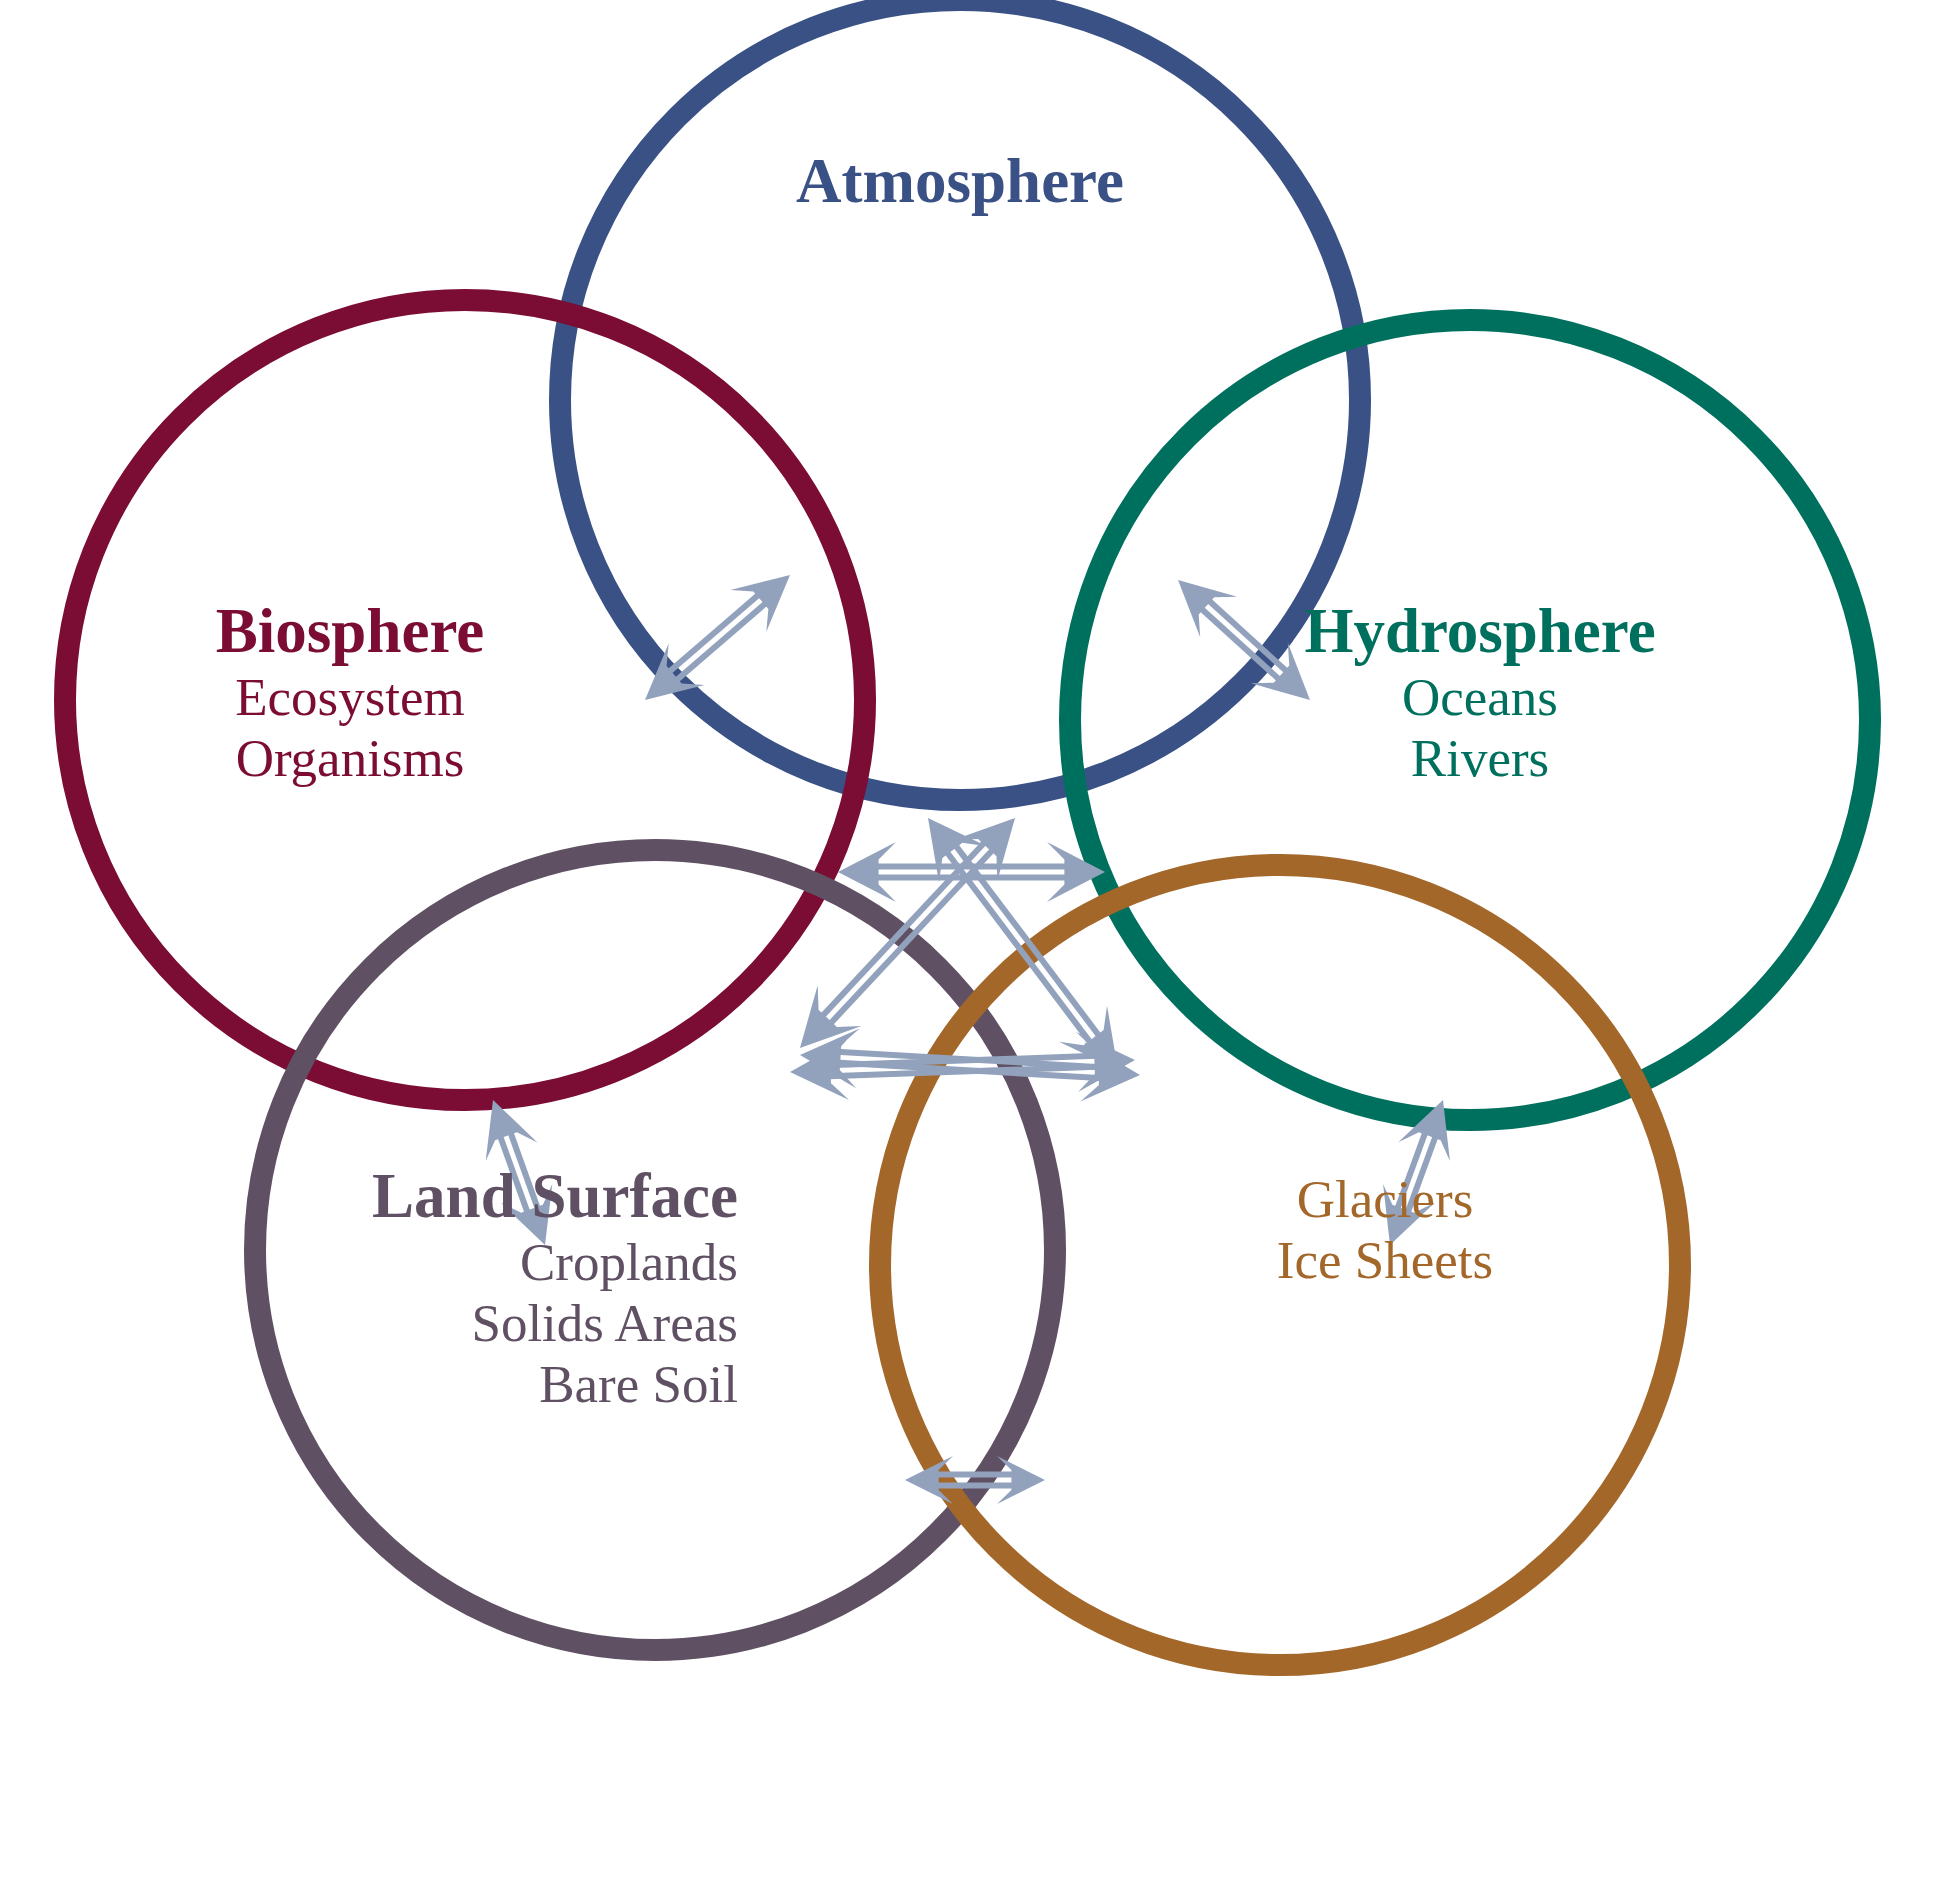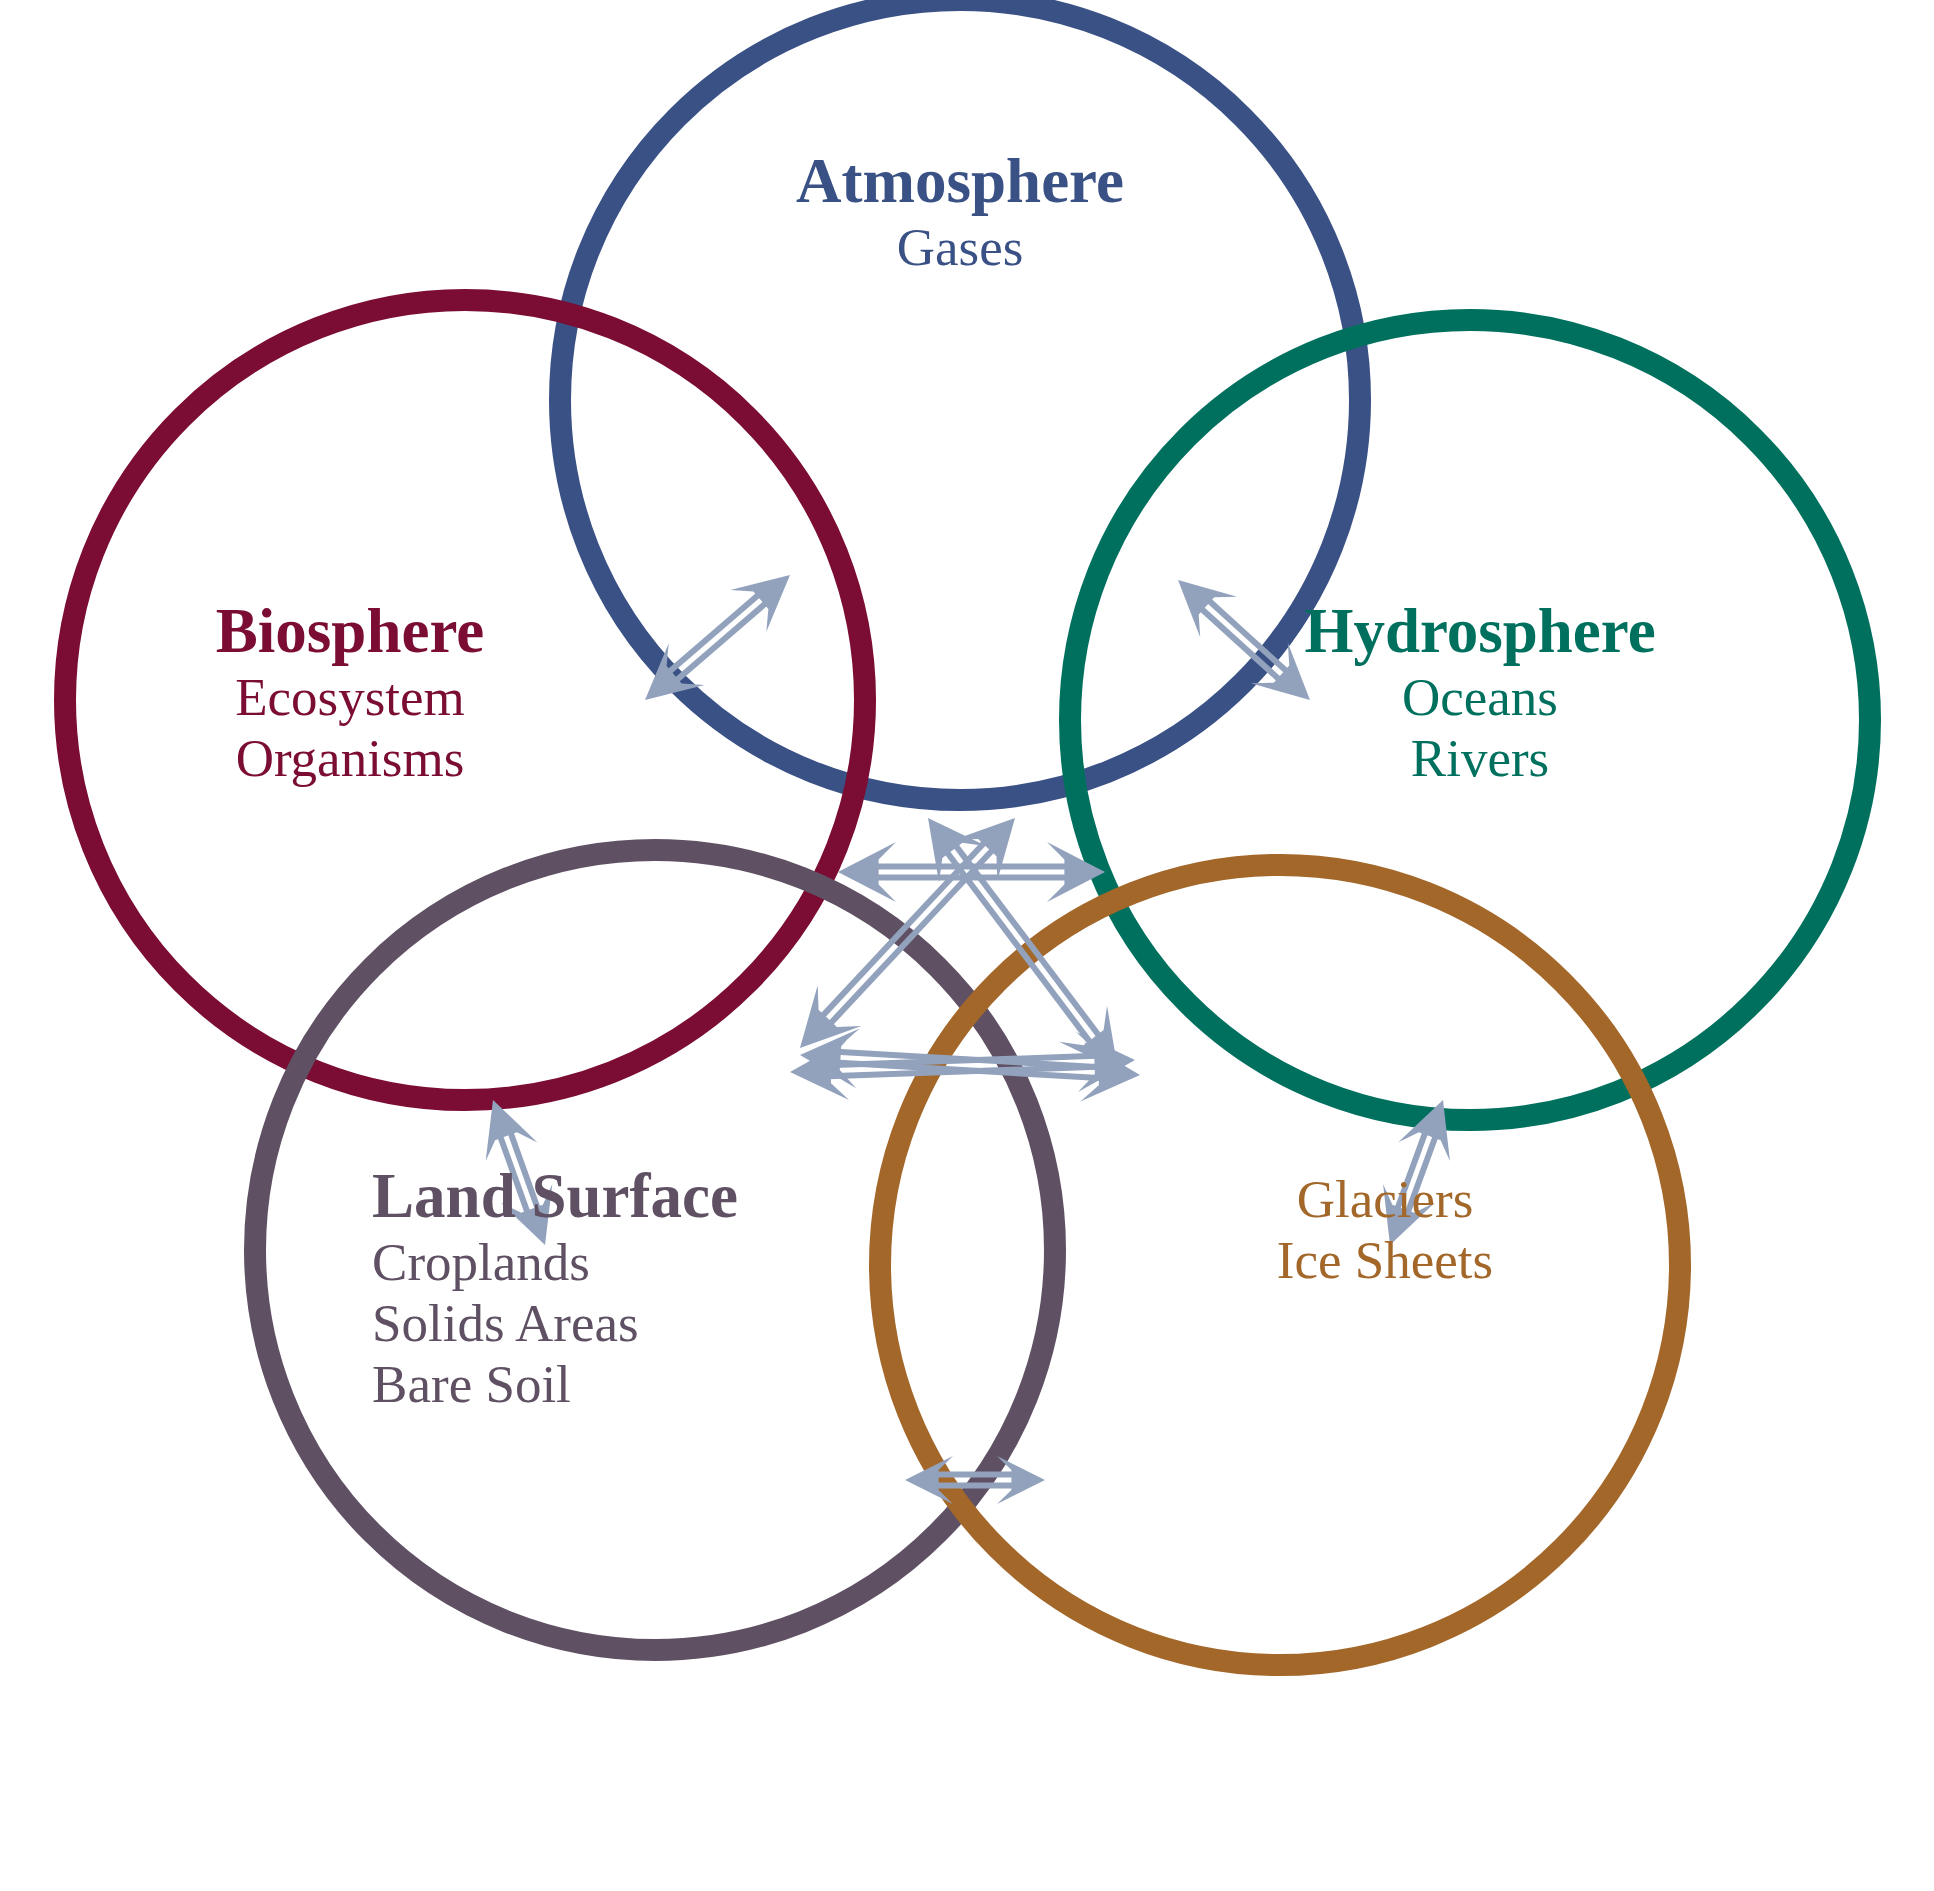--- a/index.html
+++ b/index.html
@@ -212,39 +212,38 @@
                L 1093.9865412847705 1048.8189354614963
                L 1075.9922056455466 1032.0343030585227 Z" fill="#92a2bd" class="arrow-head" stroke-linejoin="round"></path>
         </g>
       </g>
   </svg>
 
   <div id="labels-layer">
       <div class="label-group" style="color: rgb(58, 81, 134); left: 0px; top: 150px; width: 1934px;">
         <div style="position: absolute; left: 960px; top: 0px; transform: translateX(-50%); text-align: center;">
           <span class="label-title">Atmosphere</span>
-          <span class="label-sub">Gases</span>
         </div>
       </div>
       <div class="label-group" style="color: rgb(123, 12, 51); left: 0px; top: 600px; width: 1934px;">
         <div style="position: absolute; left: 350px; top: 0px; transform: translateX(-50%); ">
           <span class="label-title">Biosphere</span>
           <span class="label-sub">Ecosystem</span>
           <span class="label-sub">Organisms</span>
         </div>
       </div>
       <div class="label-group" style="color: rgb(0, 112, 94); left: 0px; top: 600px; width: 1934px;">
         <div style="position: absolute; left: 1480px; top: 0px; transform: translateX(-50%); text-align: center;">
           <span class="label-title">Hydrosphere</span>
           <span class="label-sub">Oceans</span>
           <span class="label-sub">Rivers</span>
         </div>
       </div>
       <div class="label-group" style="color: rgb(95, 81, 99); left: 0px; top: 1165px; width: 1934px;">
-        <div style="position: absolute; left: 555px; top: 0px; transform: translateX(-50%); text-align: left;">
+        <div style="position: absolute; left: 555px; top: 0px; transform: translateX(-50%); text-align: right;">
           <span class="label-title">Land Surface</span>
           <span class="label-sub">Croplands</span>
           <span class="label-sub">Solids Areas</span>
           <span class="label-sub">Bare Soil</span>
         </div>
       </div>
       <div class="label-group" style="color: rgb(163, 103, 42); left: 0px; top: 1165px; width: 1934px;">
         <div style="position: absolute; left: 1385px; top: 0px; transform: translateX(-50%); text-align: center;">
           <span class="label-sub">Glaciers</span>
           <span class="label-sub">Ice Sheets</span>

